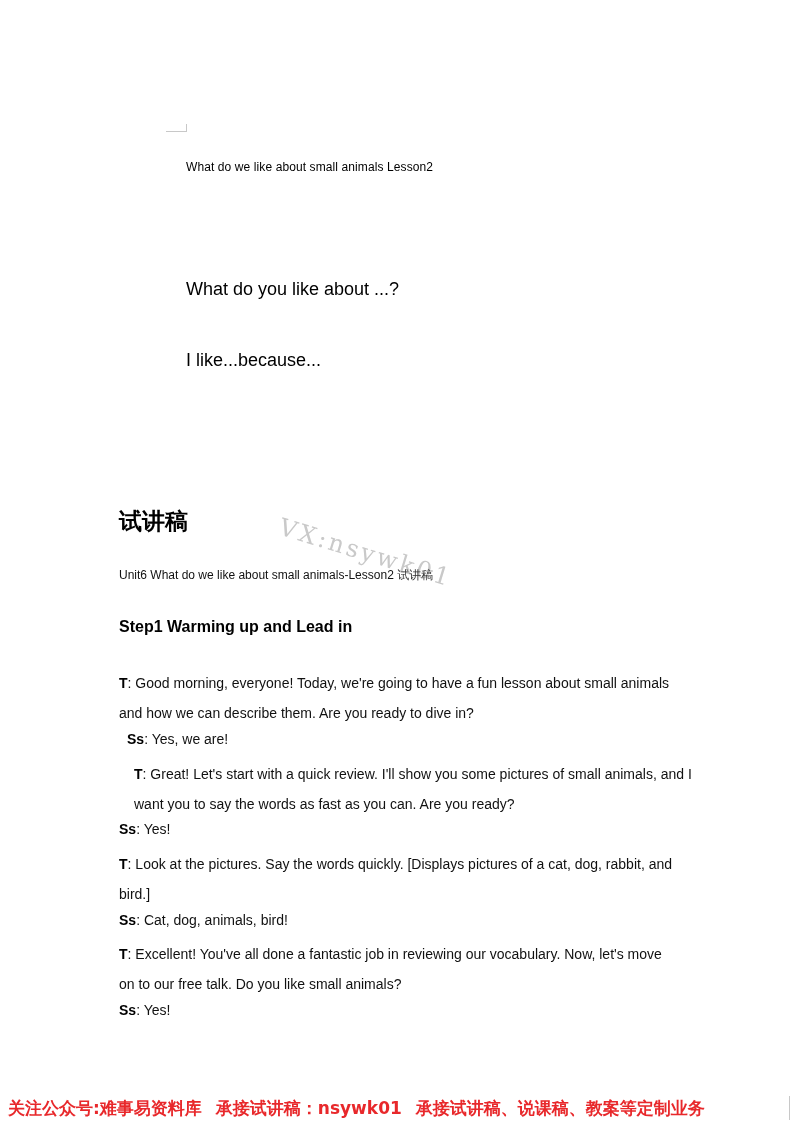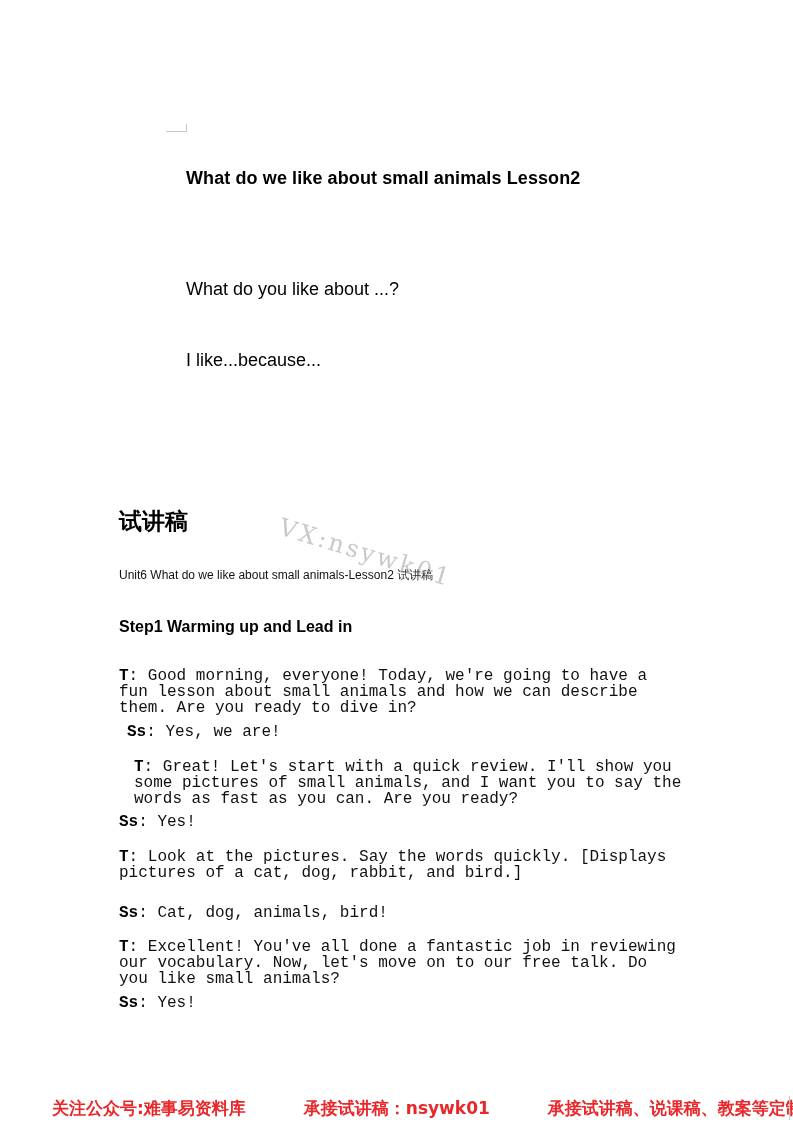--- a/index.html
+++ b/index.html
@@ -21,25 +21,24 @@
       top: 124px;
       width: 20px;
       height: 7px;
       border-bottom: 1px solid #c8c8c8;
       border-right: 1px solid #c8c8c8;
     }
     .cover-title {
       position: absolute;
       left: 186px;
       top: 160px;
-      font-size: 18px;
-      font-weight: bold;
+      font-size: 12px;
+      font-weight: normal;
       letter-spacing: 0.1px;
       white-space: nowrap;
-      margin-top: 8px;
     }
     .cover-line {
       position: absolute;
       left: 186px;
       font-size: 18px;
       font-weight: normal;
       white-space: nowrap;
     }
     .cover-line.q { top: 279px; }
     .cover-line.a { top: 338px; margin-top: 12px; }
@@ -79,41 +78,40 @@
       left: 119px;
       top: 618px;
       font-size: 16px;
       font-weight: bold;
       white-space: nowrap;
     }
     .dialogue {
       position: absolute;
       left: 119px;
       width: 560px;
-      font-size: 16px;
-      line-height: 16px;
+      font-size: 14px;
+      line-height: 30px;
       color: #111;
-      font-family: Liberation Mono, monospace;
     }
     .dialogue .speaker {
       font-weight: bold;
       color: #000;
     }
     .footer-banner {
       position: absolute;
       left: 8px;
       top: 1097px;
       font-family: "DejaVu Sans", sans-serif;
       font-size: 17px;
       font-weight: bold;
       color: #e8282b;
       white-space: nowrap;
       letter-spacing: 0px;
     }
-    .footer-banner span { margin-right: 14px; margin-left: 44px; }
+    .footer-banner span { margin-right: 14px; }
     .footer-banner span:last-child { margin-right: 0; }
     .footer-edge {
       position: absolute;
       left: 789px;
       top: 1096px;
       width: 1px;
       height: 24px;
       background: #c8c8c8;
     }
   </style>

